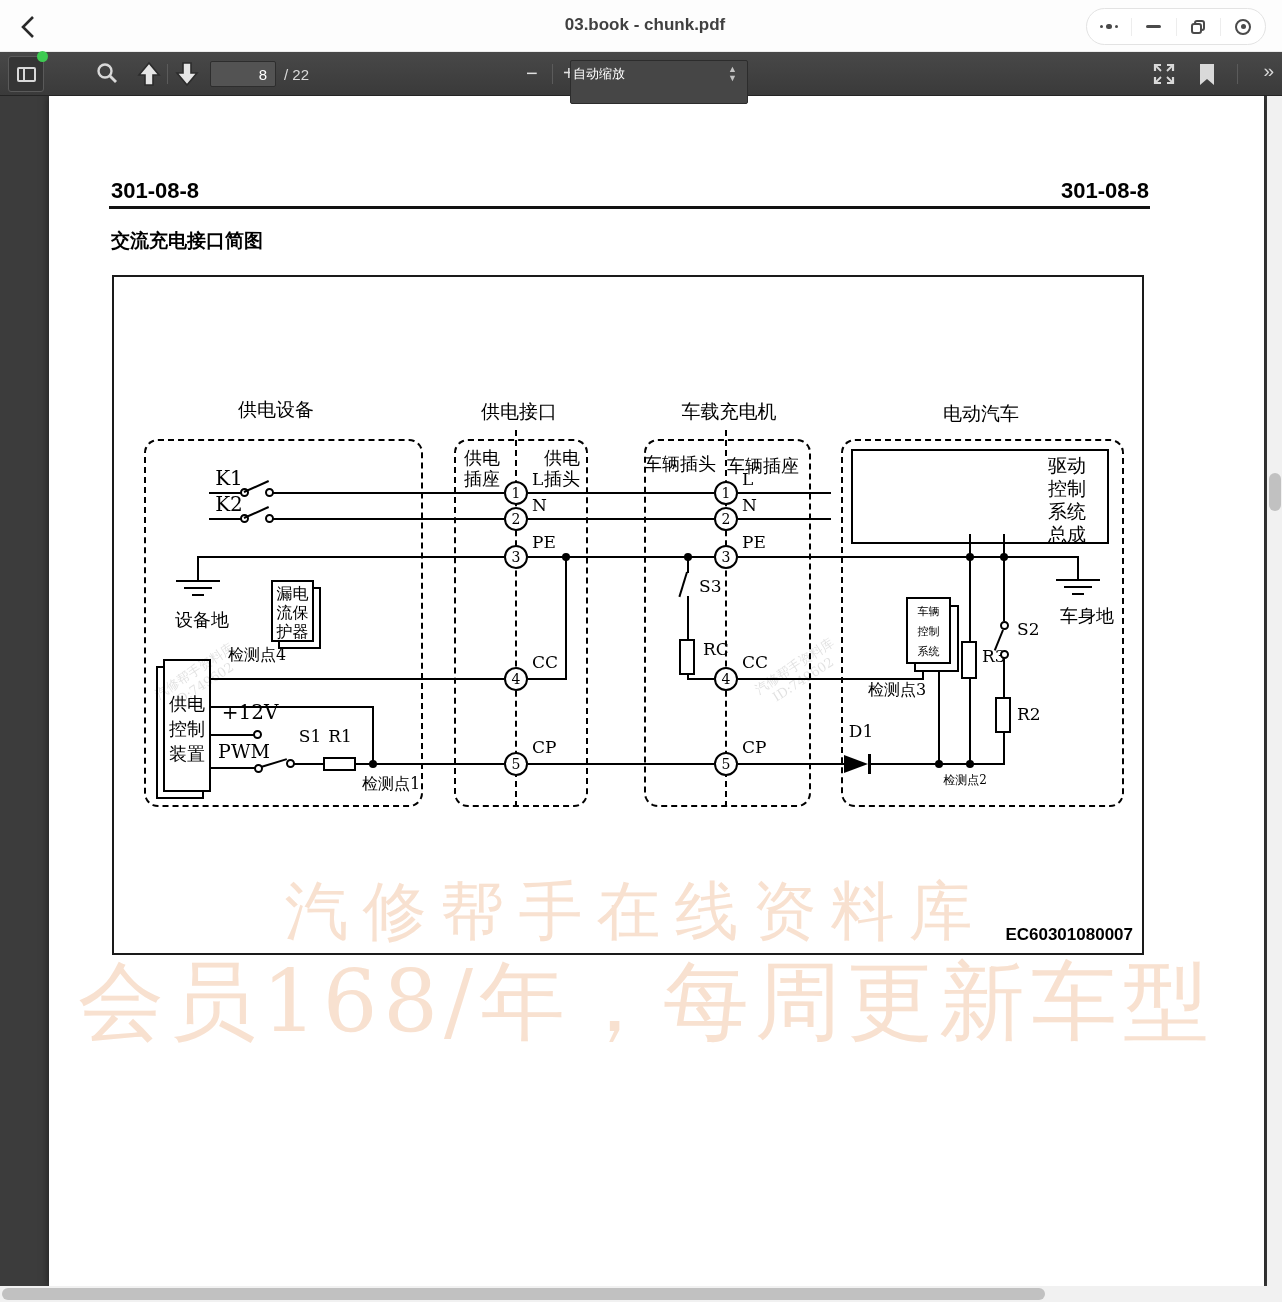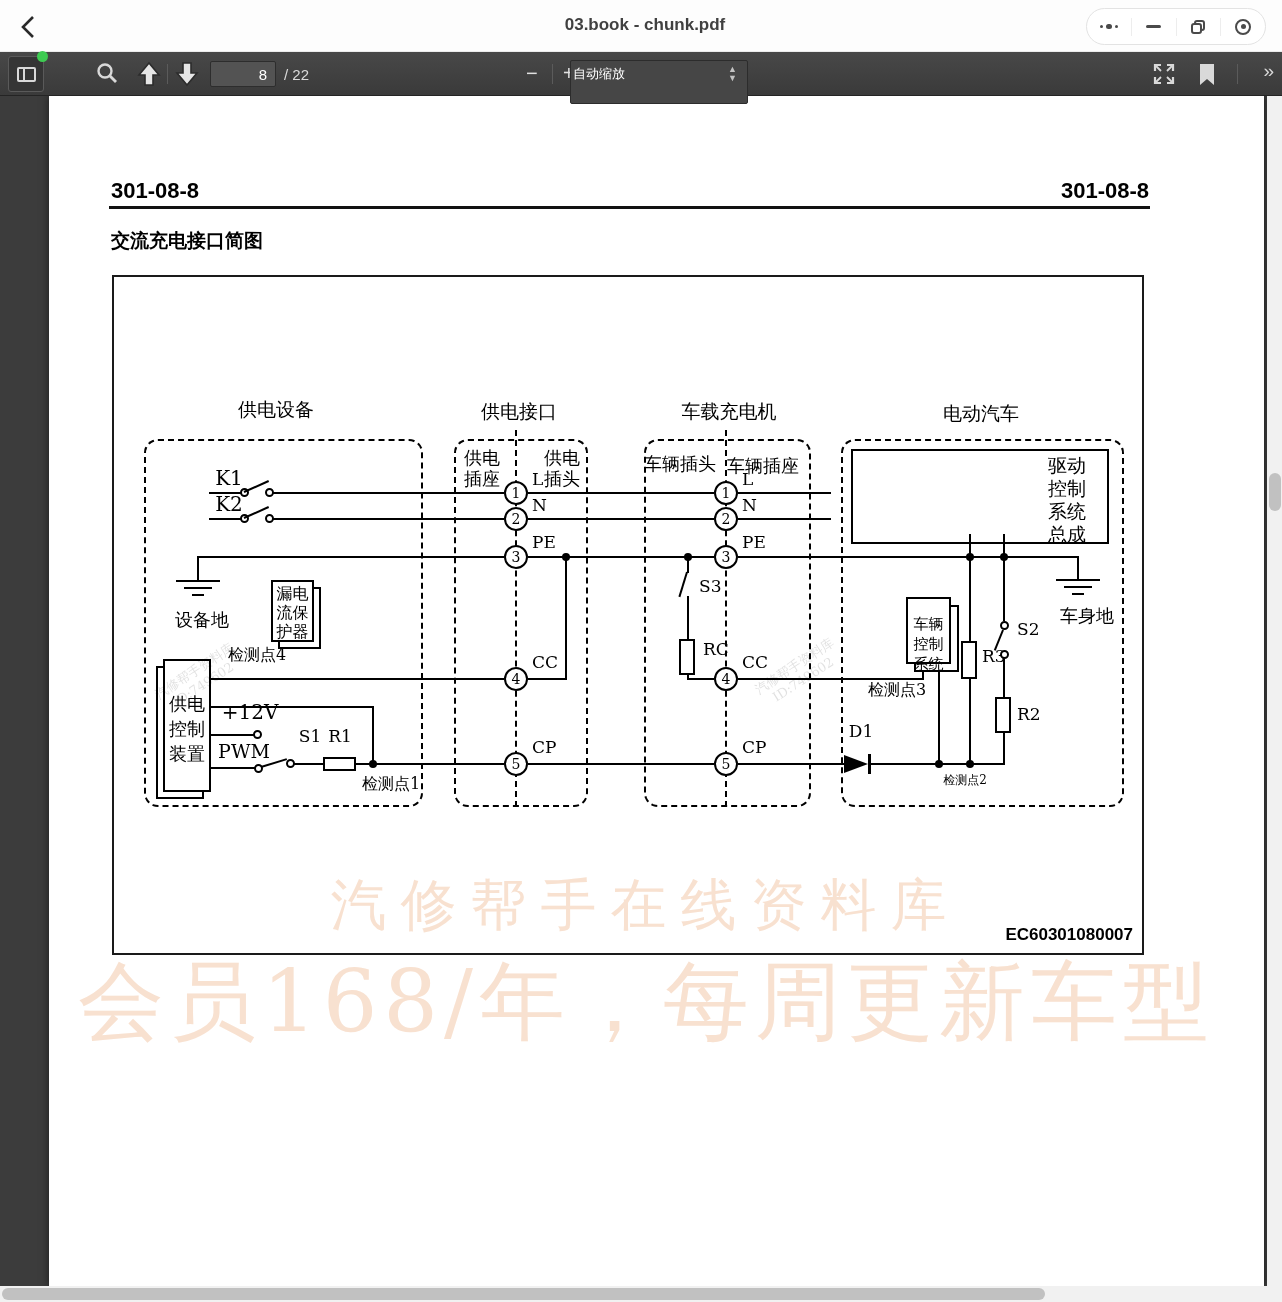--- a/index.html
+++ b/index.html
@@ -40,21 +40,21 @@
   
   .viewer { position:absolute; left:0; top:96px; width:1267px; height:1190px; background:#3c3c3c; overflow:hidden; }
   .page { position:absolute; left:25px; top:0; width:1215px; height:1190px; background:#fff; box-shadow:0 0 8px rgba(0,0,0,.55);margin-left:24px; }
 
   .doc-hd { position:absolute; top:82px; font-size:22px; font-weight:bold; color:#000; font-family:"Liberation Sans",sans-serif; }
   .hd-rule { position:absolute; left:60px; top:110px; width:1041px; height:3px; background:#111; }
   .section-title { position:absolute; left:62px; top:132px; font-size:19px; font-weight:bold; color:#000; }
 
   
   .wm { position:absolute; color:#f8e1d0; font-family:"DejaVu Serif",serif; white-space:nowrap; z-index:1; }
-  .wm1 { left:144px; top:772px; width:905px; font-size:56px; letter-spacing:14px; text-align:center; }
+  .wm1 { left:134px; top:772px; width:905px; font-size:64px; letter-spacing:14px; text-align:center; }
   .wm2 { left:0px; top:848px; width:1195px; font-size:86px; letter-spacing:6px; text-align:center; }
   .wm-diag { position:absolute; color:rgba(0,0,0,0.12); font-size:13px; transform:rotate(-33deg); text-align:center; line-height:16px; z-index:2; }
 
   
   .diagram { position:absolute; left:63px; top:179px; width:1032px; height:680px; border:2px solid #1a1a1a; z-index:2; font-family:"DejaVu Serif",serif; }
   .lbl { position:absolute; color:#000; white-space:nowrap; transform:translateX(-50%); font-size:18px; line-height:1.15; }
   .lbl.left { transform:none; }
   .dashed-box { position:absolute; border:2px dashed #000; border-radius:14px; }
   .cline { position:absolute; width:0; border-left:2px dashed #000; }
   .wh { position:absolute; height:2px; background:#000; }
@@ -354,21 +354,21 @@
     <div class="bladev" style="left:888px; top:353px; height:22px; transform:rotate(22deg);"></div>
     <div class="oc" style="left:886px; top:373px;"></div>
     <div class="lbl left" style="left:903px; top:343px; font-size:17px;">S2</div>
     <div class="wv" style="left:889px; top:382px; height:38px;"></div>
     <div class="res-v" style="left:881px; top:420px; height:36px;"></div>
     <div class="lbl left" style="left:903px; top:428px; font-size:17px;">R2</div>
     <div class="wv" style="left:889px; top:456px; height:32px;"></div>
 
     <div class="b3d" style="left:792px; top:320px; width:53px; height:75px;">
       <div class="shadow" style="left:8px; top:8px; width:45px; height:67px;"></div>
-      <div class="face" style="width:45px; height:67px; font-size:15px; line-height:20px; padding-top:15px;">
+      <div class="face" style="width:45px; height:67px; font-size:11px; line-height:20px; padding-top:3px;">
         <span>车辆</span><br><span>控制</span><br><span>系统</span>
       </div>
     </div>
     <div class="lbl" style="left:783px; top:404px; font-size:16px;">检测点3</div>
     <div class="wv" style="left:824px; top:395px; height:93px;"></div>
 
     <div class="ec-code">EC60301080007</div>
   </div>
 
 </div>

